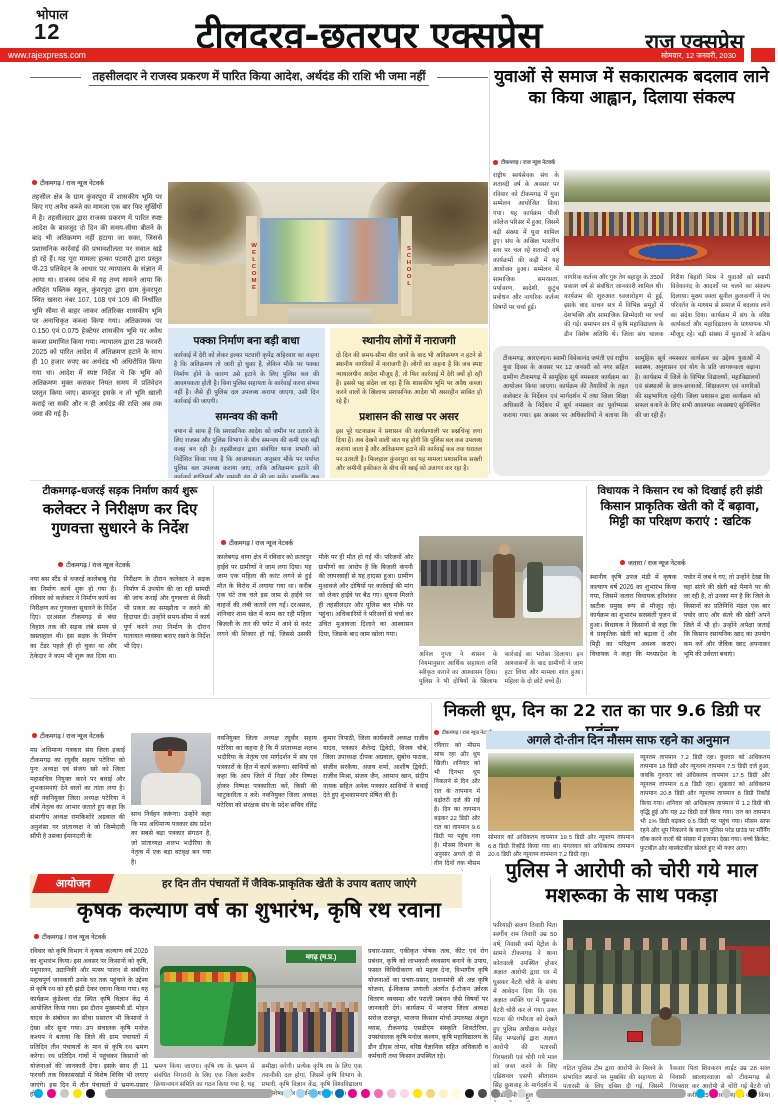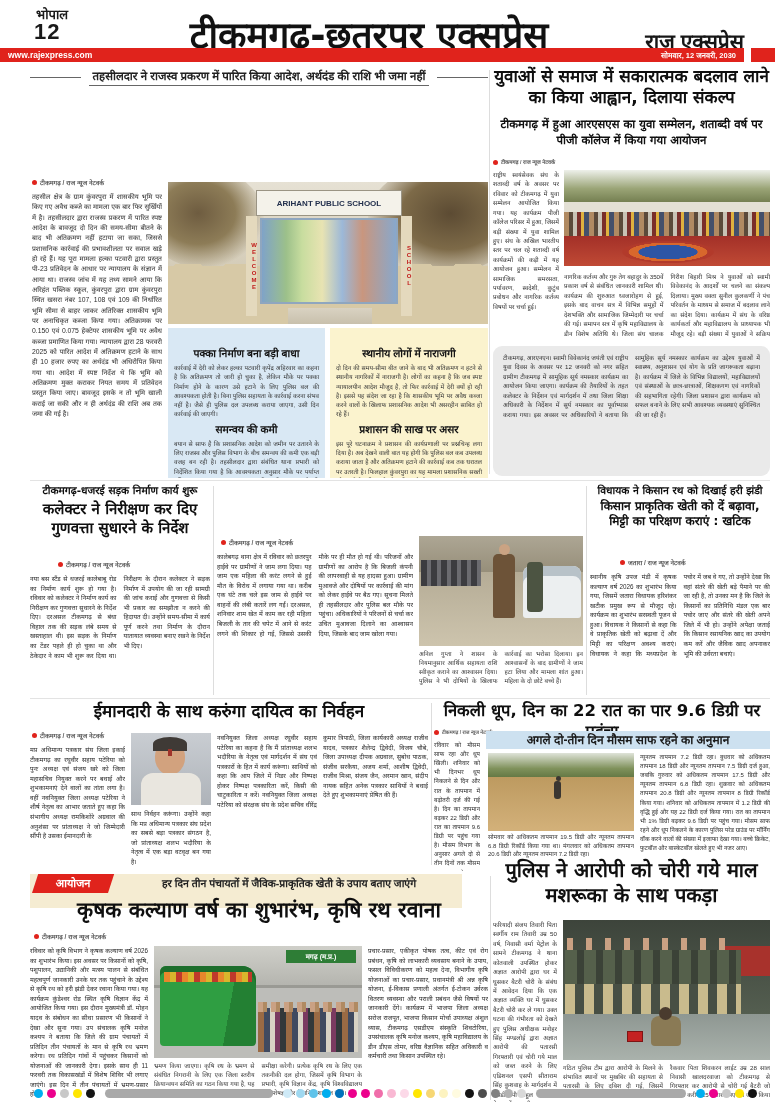--- a/index.html
+++ b/index.html
@@ -13,28 +13,28 @@
   .byl{font-size:6.4px;font-weight:700;color:#5a5a5a;display:flex;align-items:center;gap:3px;white-space:nowrap;overflow:hidden}
   .byl::before{content:"";width:5px;height:5px;border-radius:50%;background:#e0231c;flex:0 0 auto}
   .vrule{position:absolute;width:1px;background:#ddd}
   .hrule{position:absolute;height:1px;background:#e3e3e3}
   
   .mh-city{font-size:13px;font-weight:700}
   .mh-page{font-size:22px;font-weight:700;letter-spacing:1px}
   .mh-title{text-align:center;font-size:37px;font-weight:700;color:#111;font-family:"DejaVu Sans","Liberation Sans",sans-serif}
   .mh-brand{font-size:21px;font-weight:700;color:#161616}
   .mh-bar{background:#e0231c;color:#fff;display:flex;align-items:center;justify-content:space-between;
-          font-size:8.5px;font-weight:700;padding:0 8px}
+          font-size:8.5px;font-weight:400;padding:0 8px}
   .mh-bar-end{background:#e0231c}
   
   .kickrow{display:flex;align-items:center;gap:8px;font-weight:700;font-size:11.5px;color:#222}
   .kickrow::before,.kickrow::after{content:"";flex:1;height:1px;background:#666}
   .kicktext{border-bottom:1px solid #666;padding:0 4px 2px}
   
-  .infobox{padding:18px 6px;overflow:hidden}
+  .infobox{padding:5px 6px;overflow:hidden}
   .infobox h4{font-size:10.5px;text-align:center;font-weight:700;color:#141414;margin-bottom:3px}
   .infobox p{font-size:6.2px;line-height:1.5;text-align:justify;color:#333}
   .box-blue{background:#d9e8f4}
   .box-yellow{background:#fbf3ce}
   .graybox{background:#eaeaea;border-radius:9px;padding:7px 10px;overflow:hidden}
   .graybox h3{font-size:14.5px;text-align:center;font-weight:700;margin-bottom:4px}
   .wx-head{background:#cde1f0;font-size:12px;font-weight:700;text-align:center;line-height:18px;height:18px;overflow:hidden}
   .label-red{background:#e0231c;color:#fff;font-weight:700;font-size:11px;text-align:center;line-height:19px;
              transform:skewX(-18deg);transform-origin:bottom left}
   .label-red span{display:block;transform:skewX(18deg)}
@@ -57,42 +57,41 @@
      linear-gradient(90deg,#7fa3c8 0%,#9cc08a 18%,#c8dd9f 30%,#e8e3b2 45%,#9cb8d8 60%,#c9967e 75%,#88a8cc 100%)}
   .gatepath{position:absolute;background:linear-gradient(#d9d2c2,#c8c0ac)}
 </style>
 </head>
 <body>
 
 <div class="page">
 
   <div class="abs mh-city" style="left:36px;top:5px">भोपाल</div>
   <div class="abs mh-page" style="left:34px;top:19px">12</div>
-  <div class="abs mh-title" style="left:120px;right:160px;top:8px">टीकमगढ़-छतरपुर एक्सप्रेस</div>
+  <div class="abs mh-title" style="left:120px;right:160px;top:8px">टीलदरव़-छतरपुर एक्सप्रेस</div>
   <div class="abs mh-brand" style="right:34px;top:27px">राज एक्सप्रेस</div>
   <div class="abs mh-bar" style="left:0;top:48px;width:744px;height:14px">
     <span>www.rajexpress.com</span>
     <span style="font-size:7.5px">सोमवार, 12 जनवरी, 2030</span>
   </div>
   <div class="abs mh-bar-end" style="left:751px;top:48px;width:24px;height:14px"></div>
 
   <div class="abs" style="left:30px;top:66px;width:458px;height:412px">
     <div class="kickrow abs" style="left:0;top:2px;width:100%">
       <span class="kicktext">तहसीलदार ने राजस्व प्रकरण में पारित किया आदेश,  अर्थदंड की राशि भी जमा नहीं</span>
     </div>
     <div class="byl abs" style="left:2px;top:112px;width:130px">टीकमगढ़ / राज न्यूज नेटवर्क</div>
     <div class="body abs" style="left:2px;top:126px;width:130px;height:286px">तहसील क्षेत्र के ग्राम कुंवरपुरा में शासकीय भूमि पर किए गए अवैध कब्जे का मामला एक बार फिर सुर्खियों में है। तहसीलदार द्वारा राजस्व प्रकरण में पारित स्पष्ट आदेश के बावजूद दो दिन की समय-सीमा बीतने के बाद भी अतिक्रमण नहीं हटाया जा सका, जिससे प्रशासनिक कार्रवाई की प्रभावशीलता पर सवाल खड़े हो रहे हैं। यह पूरा मामला हल्का पटवारी द्वारा प्रस्तुत पी-23 प्रतिवेदन के आधार पर न्यायालय के संज्ञान में आया था। राजस्व जांच में यह तथ्य सामने आया कि अरिहंत पब्लिक स्कूल, कुंवरपुरा द्वारा ग्राम कुंवरपुरा स्थित खसरा नंबर 107, 108 एवं 109 की निर्धारित भूमि सीमा से बाहर जाकर अतिरिक्त शासकीय भूमि पर अनाधिकृत कब्जा किया गया। अतिक्रामक पर 0.150 एवं 0.075 हेक्टेयर शासकीय भूमि पर अवैध कब्जा प्रमाणित किया गया। न्यायालय द्वारा 28 फरवरी 2025 को पारित आदेश में अतिक्रमण हटाने के साथ ही 10 हजार रुपए का अर्थदंड भी अधिरोपित किया गया था। आदेश में स्पष्ट निर्देश थे कि भूमि को अतिक्रमण मुक्त कराकर नियत समय में प्रतिवेदन प्रस्तुत किया जाए। बावजूद इसके न तो भूमि खाली कराई जा सकी और न ही अर्थदंड की राशि अब तक जमा की गई है।</div>
 
     <div class="ph" style="left:138px;top:116px;width:320px;height:142px">
       <div class="sky"></div>
       <div class="tree" style="left:-24px;top:-14px;width:120px;height:100px;background:radial-gradient(ellipse at 45% 45%,#6e5c40 0%,#8d7c57 40%,rgba(141,124,87,0) 72%)"></div>
       <div class="tree" style="right:-30px;top:-18px;width:150px;height:110px;background:radial-gradient(ellipse at 55% 45%,#5c4b33 0%,#7d6a48 42%,rgba(125,106,72,0) 74%)"></div>
       <div style="position:absolute;left:0;bottom:0;width:100%;height:58px;background:#d7c9a6;border-top:3px solid #c7b astf;border-radius:0"></div>
       <div style="position:absolute;left:0;bottom:44px;width:100%;height:16px;background:radial-gradient(circle 22px at 20px 18px,#d7c9a6 98%,transparent),radial-gradient(circle 22px at 70px 18px,#d7c9a6 98%,transparent),radial-gradient(circle 22px at 120px 18px,#d7c9a6 98%,transparent),radial-gradient(circle 22px at 200px 18px,#d7c9a6 98%,transparent),radial-gradient(circle 22px at 250px 18px,#d7c9a6 98%,transparent),radial-gradient(circle 22px at 300px 18px,#d7c9a6 98%,transparent)"></div>
-      <div class="signboard" style="left:88px;top:8px;width:146px;height:26px;font-size:8px;line-height:13px;padding-top:6px">ARIHANT PUBLIC SCHOOL</div>
       <div class="pillar" style="left:78px;top:34px;width:11px;height:100px;font-size:6px">WELCOME</div>
       <div class="pillar" style="left:233px;top:34px;width:11px;height:100px;font-size:6px">SCHOOL</div>
       <div class="mural" style="left:92px;top:36px;width:138px;height:86px;border:2px solid #8fa6bf"></div>
       <div class="gatepath" style="left:120px;bottom:0;width:84px;height:16px"></div>
     </div>
 
     <div class="infobox box-blue abs" style="left:138px;top:262px;width:157px;height:150px">
       <h4>पक्का निर्माण बना बड़ी बाधा</h4>
       <p>कार्रवाई में देरी को लेकर हल्का पटवारी कृपेंद्र अहिरवार का कहना है कि अतिक्रमण तो जारी हो चुका है, लेकिन मौके पर पक्का निर्माण होने के कारण उसे हटाने के लिए पुलिस बल की आवश्यकता होती है। बिना पुलिस सहायता के कार्रवाई करना संभव नहीं है। जैसे ही पुलिस दल उपलब्ध कराया जाएगा, उसी दिन कार्रवाई की जाएगी।</p>
       <h4 style="margin-top:3px">समन्वय की कमी</h4>
@@ -103,21 +102,20 @@
       <p>दो दिन की समय-सीमा बीत जाने के बाद भी अतिक्रमण न हटने से स्थानीय नागरिकों में नाराजगी है। लोगों का कहना है कि जब स्पष्ट न्यायालयीन आदेश मौजूद है, तो फिर कार्रवाई में देरी क्यों हो रही है। इससे यह संदेश जा रहा है कि शासकीय भूमि पर अवैध कब्जा करने वालों के खिलाफ प्रशासनिक आदेश भी असरहीन साबित हो रहे हैं।</p>
       <h4 style="margin-top:3px">प्रशासन की साख पर असर</h4>
       <p>इस पूरे घटनाक्रम ने प्रशासन की कार्यप्रणाली पर प्रश्नचिन्ह लगा दिया है। अब देखने वाली बात यह होगी कि पुलिस बल कब उपलब्ध कराया जाता है और अतिक्रमण हटाने की कार्रवाई कब तक धरातल पर उतरती है। फिलहाल कुंवरपुरा का यह मामला प्रशासनिक सख्ती और जमीनी हकीकत के बीच की खाई को उजागर कर रहा है।</p>
     </div>
   </div>
 
   <div class="vrule" style="left:489px;top:70px;height:404px"></div>
 
   <div class="abs" style="left:493px;top:66px;width:277px;height:274px">
     <div class="hl" style="font-size:17px">युवाओं से समाज में सकारात्मक बदलाव लाने का किया आह्वान, दिलाया संकल्प</div>
-    <div class="hl abs" style="left:6px;top:50px;width:265px;font-size:11.5px;line-height:1.4">टीकमगढ़ में हुआ आरएसएस का युवा सम्मेलन, शताब्दी वर्ष पर पीजी कॉलेज में किया गया आयोजन</div>
     <div class="byl abs" style="left:0;top:92px;width:68px;font-size:5.4px">टीकमगढ़ / राज न्यूज नेटवर्क</div>
     <div class="body abs" style="left:0;top:104px;width:66px;height:170px;font-size:6.2px">राष्ट्रीय स्वयंसेवक संघ के शताब्दी वर्ष के अवसर पर रविवार को टीकमगढ़ में युवा सम्मेलन आयोजित किया गया। यह कार्यक्रम पीजी कॉलेज परिसर में हुआ, जिसमें बड़ी संख्या में युवा शामिल हुए। संघ के अखिल भारतीय स्तर पर चल रहे शताब्दी वर्ष कार्यक्रमों की कड़ी में यह आयोजन हुआ। सम्मेलन में सामाजिक समरसता, पर्यावरण, स्वदेशी, कुटुंब प्रबोधन और नागरिक कर्तव्य विषयों पर चर्चा हुई।</div>
 
     <div class="ph" style="left:71px;top:104px;width:206px;height:96px;background:#d6d3c6">
       <div style="position:absolute;inset:0 0 62px 0;background:linear-gradient(#eef0ea,#9aa476 55%,#6f7a4c)"></div>
       <div style="position:absolute;left:0;top:32px;width:100%;height:14px;background:#e3e0d4"></div>
       <div style="position:absolute;left:0;top:42px;width:100%;height:26px;background:repeating-linear-gradient(90deg,#b08a62 0 5px,#5b4a3a 5px 9px,#c8c2b4 9px 13px,#7a2f2a 13px 17px,#e0b23f 17px 20px,#44506b 20px 25px)"></div>
       <div style="position:absolute;left:0;bottom:0;width:100%;height:30px;background:linear-gradient(#a33028,#c04a35)"></div>
       <div style="position:absolute;left:58px;bottom:3px;width:92px;height:22px;background:radial-gradient(ellipse at center,#2d55a5 0 45%,#d8672c 46% 60%,#b23a2b 61% 100%);border-radius:50%"></div>
     </div>
@@ -160,21 +158,20 @@
   <div class="abs" style="left:590px;top:484px;width:180px;height:213px">
     <div class="hl" style="font-size:10.5px">विधायक ने किसान रथ को दिखाई हरी झंडी</div>
     <div class="hl abs" style="left:0;top:15px;width:100%;font-size:12px">किसान प्राकृतिक खेती को दें बढ़ावा, मिट्टी का परिक्षण कराएं : खटिक</div>
     <div class="byl abs" style="left:30px;top:74px;width:130px">जतारा / राज न्यूज नेटवर्क</div>
     <div class="body cols2 abs" style="left:0;top:88px;width:100%;height:125px;font-size:6.3px">स्थानीय कृषि उपज मंडी में कृषक कल्याण वर्ष 2026 का शुभारंभ किया गया, जिसमें जतारा विधायक हरिशंकर खटीक प्रमुख रूप से मौजूद रहे। कार्यक्रम का शुभारंभ सरस्वती पूजन से हुआ। विधायक ने किसानों से कहा कि वे प्राकृतिक खेती को बढ़ावा दें और मिट्टी का परिक्षण अवश्य कराएं। विधायक ने कहा कि मध्यप्रदेश के पचोर में जब वे गए, तो उन्होंने देखा कि वहां संतरे की खेती बड़े पैमाने पर की जा रही है, तो उनका मन है कि जिले के किसानों का प्रतिनिधि मंडल एक बार पचोर जाए और संतरे की खेती अपने जिले में भी हो। उन्होंने अपेक्षा जताई कि किसान रसायनिक खाद का उपयोग कम करें और जैविक खाद अपनाकर भूमि की उर्वरता बचाएं।</div>
   </div>
 
   <div class="hrule" style="left:30px;top:698px;width:740px"></div>
 
   <div class="abs" style="left:30px;top:701px;width:398px;height:166px">
-    <div class="hl" style="font-size:17px">ईमानदारी के साथ करुंगा दायित्व का निर्वहन</div>
     <div class="byl abs" style="left:2px;top:30px;width:95px">टीकमगढ़ / राज न्यूज नेटवर्क</div>
     <div class="body abs" style="left:0;top:44px;width:95px;height:122px;font-size:6.3px">मप्र अधिमान्य पत्रकार संघ जिला इकाई टीकमगढ़ का रघुवीर सहाय पटेरिया को पुनः अध्यक्ष एवं संजय खरे को जिला महासचिव नियुक्त करने पर बधाई और शुभकामनाएं देने वालों का तांता लगा है। वहीं नवनियुक्त जिला अध्यक्ष पटेरिया ने शीर्ष नेतृत्व का आभार जताते हुए कहा कि संभागीय अध्यक्ष रामकिशोरे अग्रवाल की अनुशंसा पर प्रांताध्यक्ष ने जो जिम्मेदारी सौंपी है उसका ईमानदारी के</div>
 
     <div class="ph" style="left:101px;top:32px;width:80px;height:72px;background:linear-gradient(#c9cdd2,#aeb3b9)">
       <div style="position:absolute;left:24px;top:8px;width:30px;height:34px;background:#d2a27e;border-radius:45% 45% 50% 50%"></div>
       <div style="position:absolute;left:22px;top:4px;width:34px;height:14px;background:#3f3a36;border-radius:50% 50% 0 0"></div>
       <div style="position:absolute;left:10px;top:40px;width:60px;height:32px;background:#e9e6df;border-radius:12px 12px 0 0"></div>
       <div style="position:absolute;left:37px;top:16px;width:4px;height:7px;background:#a0342a"></div>
     </div>
     <div class="body abs" style="left:101px;top:108px;width:80px;height:58px;font-size:6.3px">साथ निर्वहन करूंगा। उन्होंने कहा कि मप्र अधिमान्य पत्रकार संघ प्रदेश का सबसे बड़ा पत्रकार संगठन है, जो प्रांताध्यक्ष शलभ भदौरिया के नेतृत्व में एक बड़ा वटवृक्ष बन गया है।</div>

